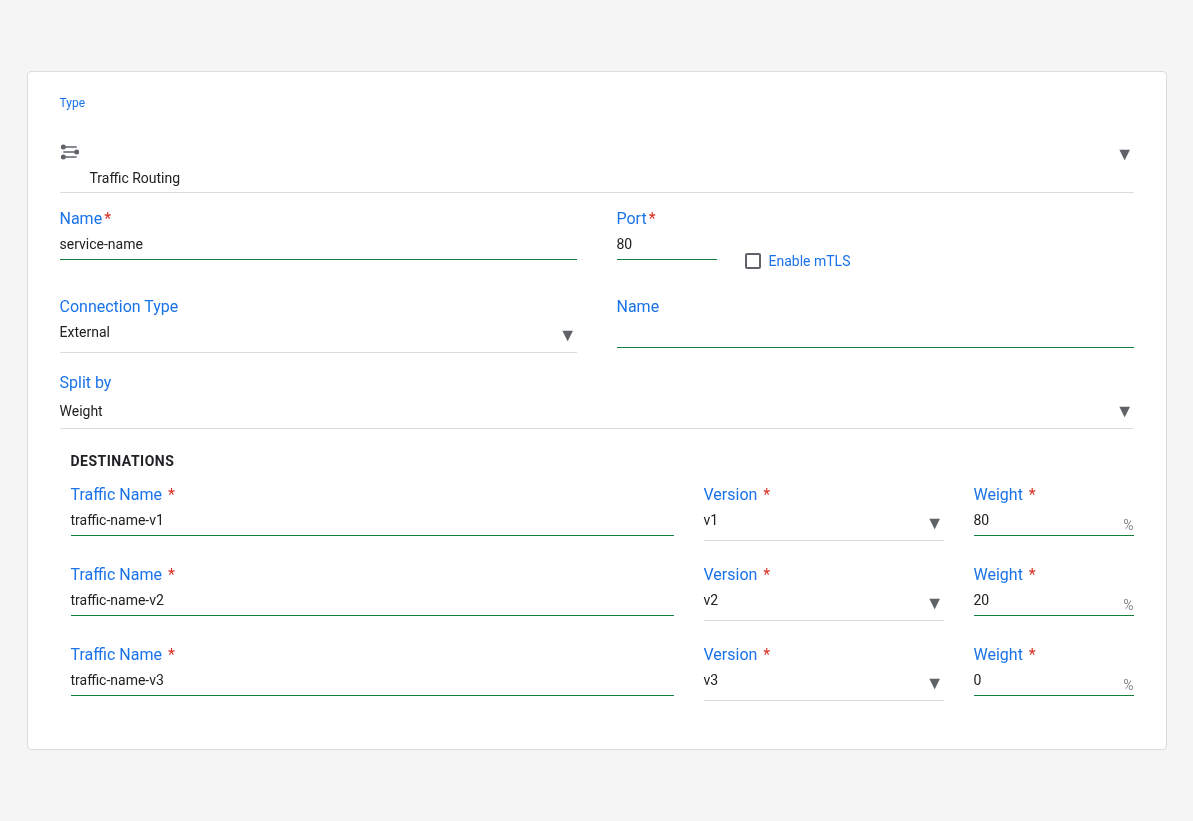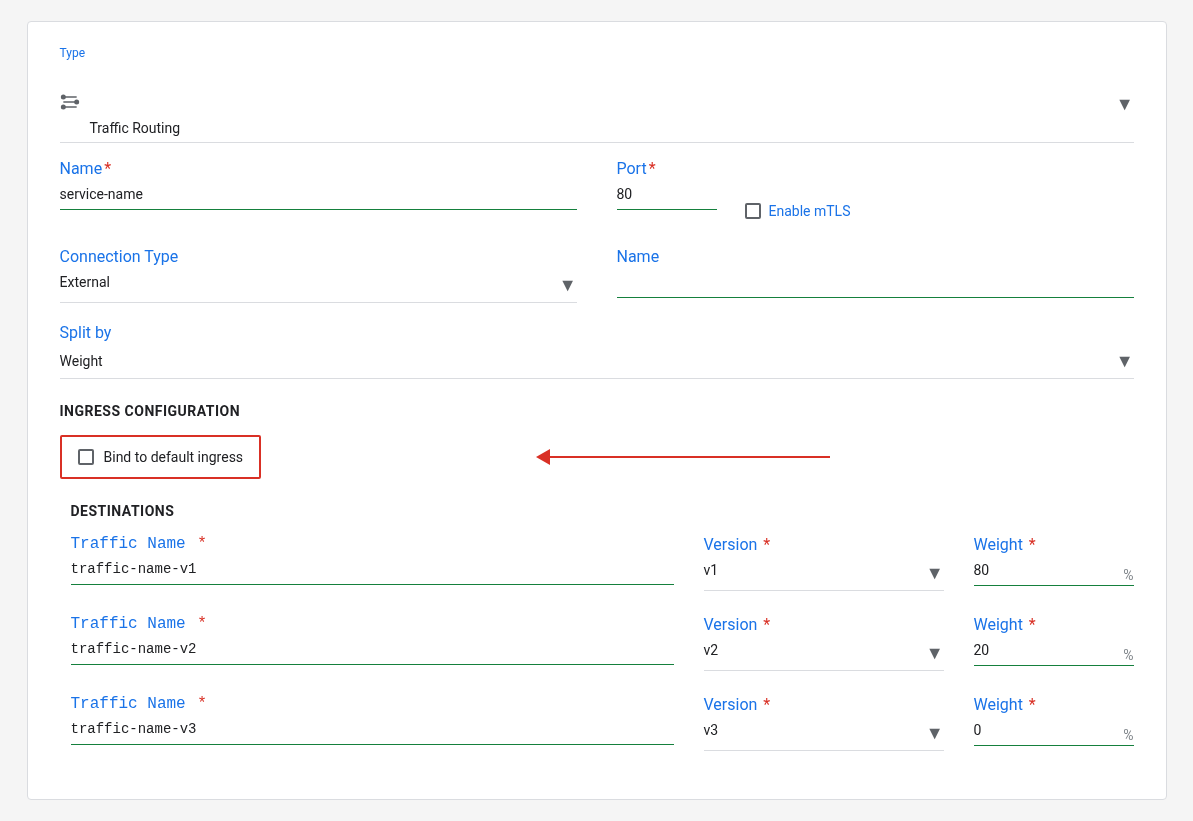--- a/index.html
+++ b/index.html
@@ -185,21 +185,20 @@
       margin-left: 11px;
     }
     .dest-row {
       display: flex;
       gap: 30px;
       margin-bottom: 20px;
       padding-bottom: 4px;
     }
     .dest-col-name {
       flex: 1;
-      font-family: Liberation Mono, monospace;
     }
     .dest-col-version {
       width: 240px;
     }
     .dest-col-weight {
       width: 160px;
       position: relative;
     }
     .weight-suffix {
       position: absolute;
@@ -274,35 +273,20 @@
   </div>
 
   <div class="split-row">
     <div class="field-label">Split by</div>
     <div class="split-selector">
       <span class="select-text">Weight</span>
       <span class="dropdown-arrow">▼</span>
     </div>
   </div>
 
-  <div class="ingress-config">
-    <div class="section-title">INGRESS CONFIGURATION</div>
-
-    <div class="ingress-bind-row">
-      <div class="bind-checkbox-container">
-        <div class="checkbox"></div>
-        <span class="bind-label">Bind to default ingress</span>
-      </div>
-
-      <div class="arrow-container">
-        <div class="arrow-head"></div>
-        <div class="arrow-line"></div>
-      </div>
-    </div>
-  </div>
 
   <div class="destinations-section">
     <div class="section-title">DESTINATIONS</div>
 
     <div class="dest-row">
       <div class="dest-col-name">
         <div class="field-label">
           <span>Traffic Name</span><span class="required"> *</span>
         </div>
         <div class="field-value">traffic-name-v1</div>

